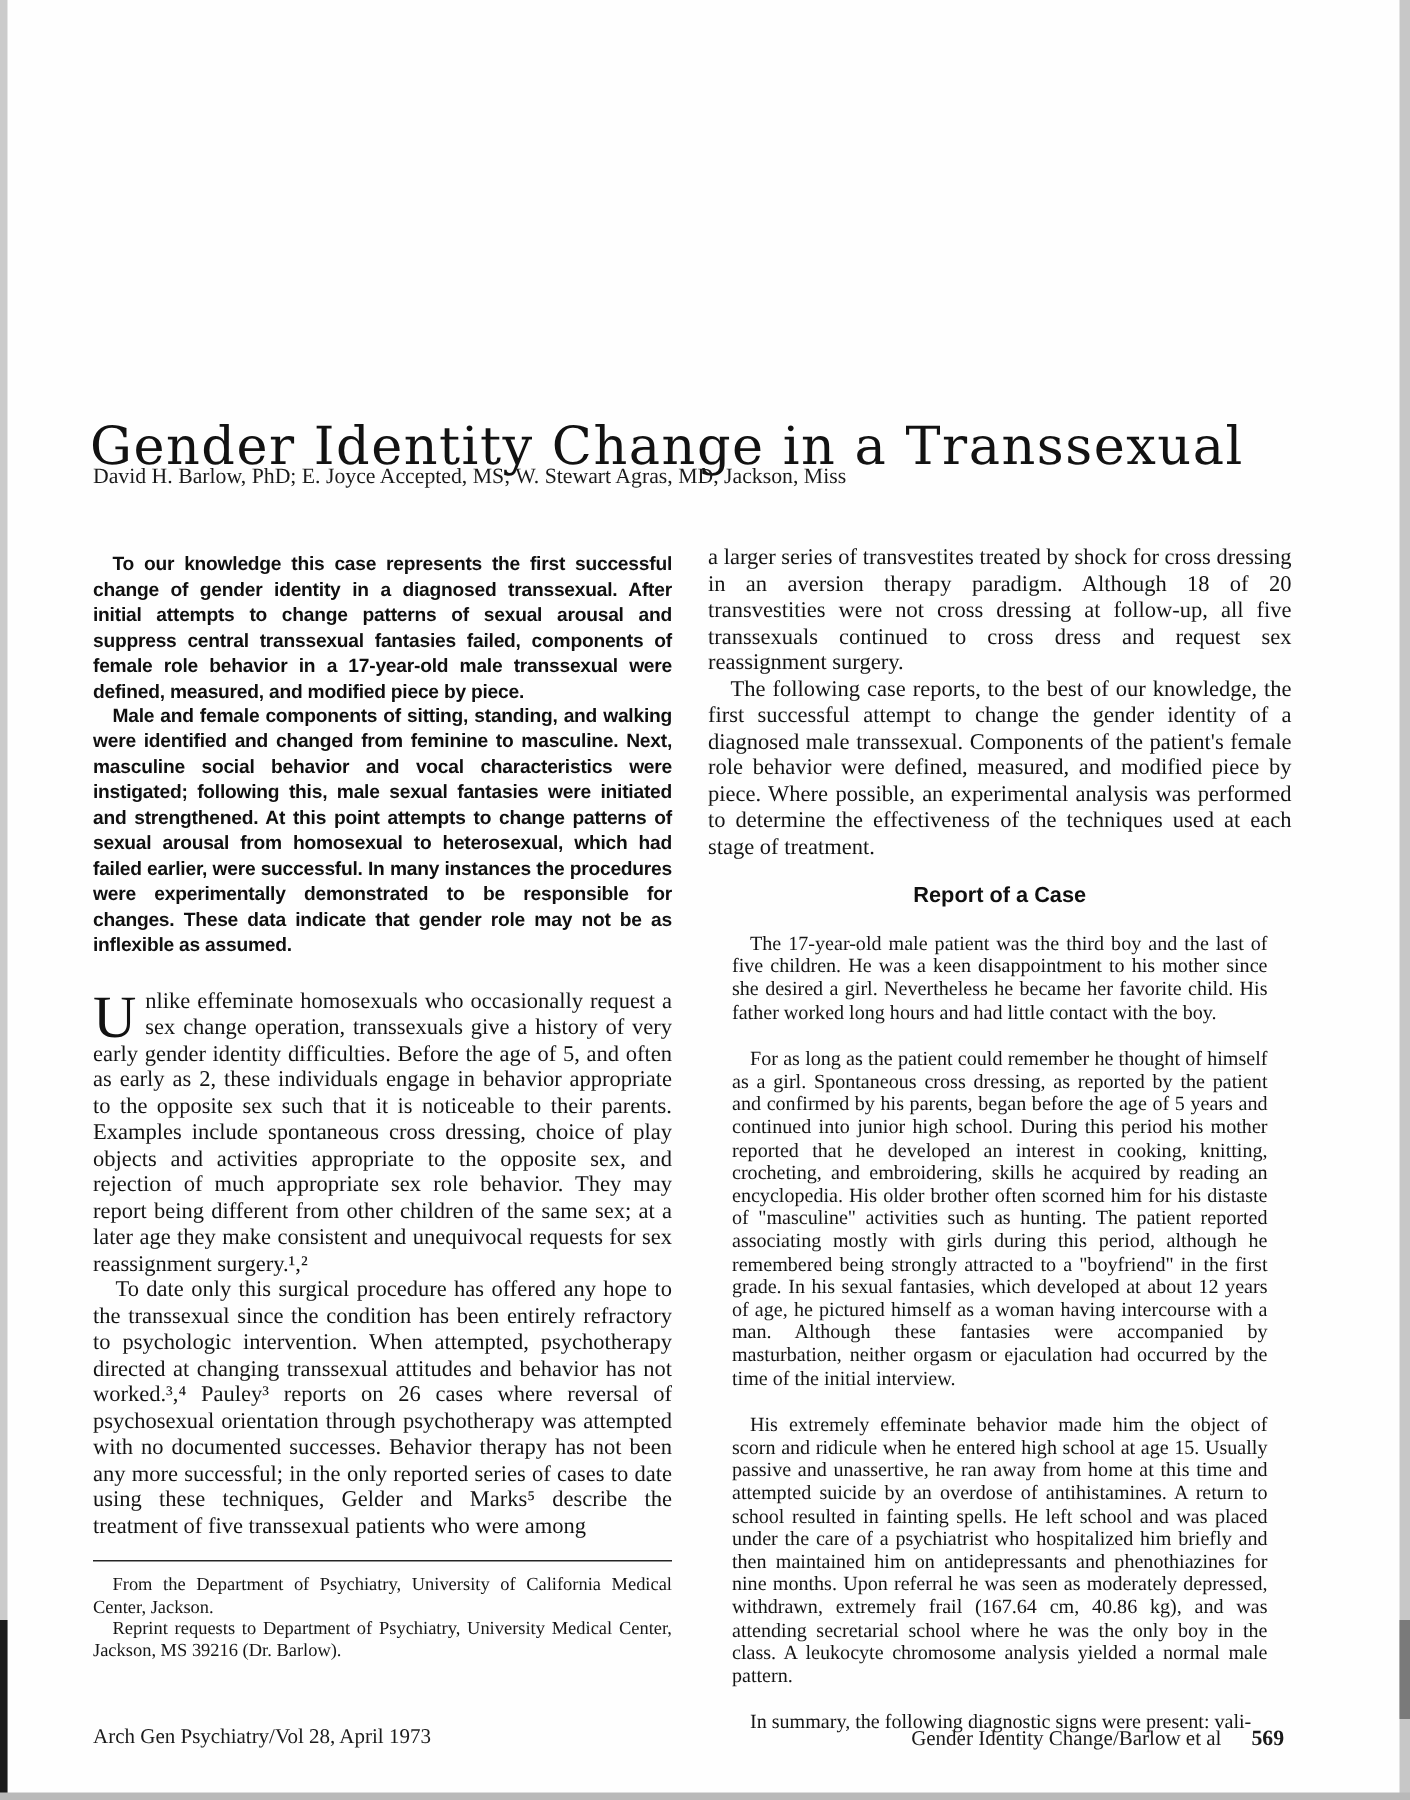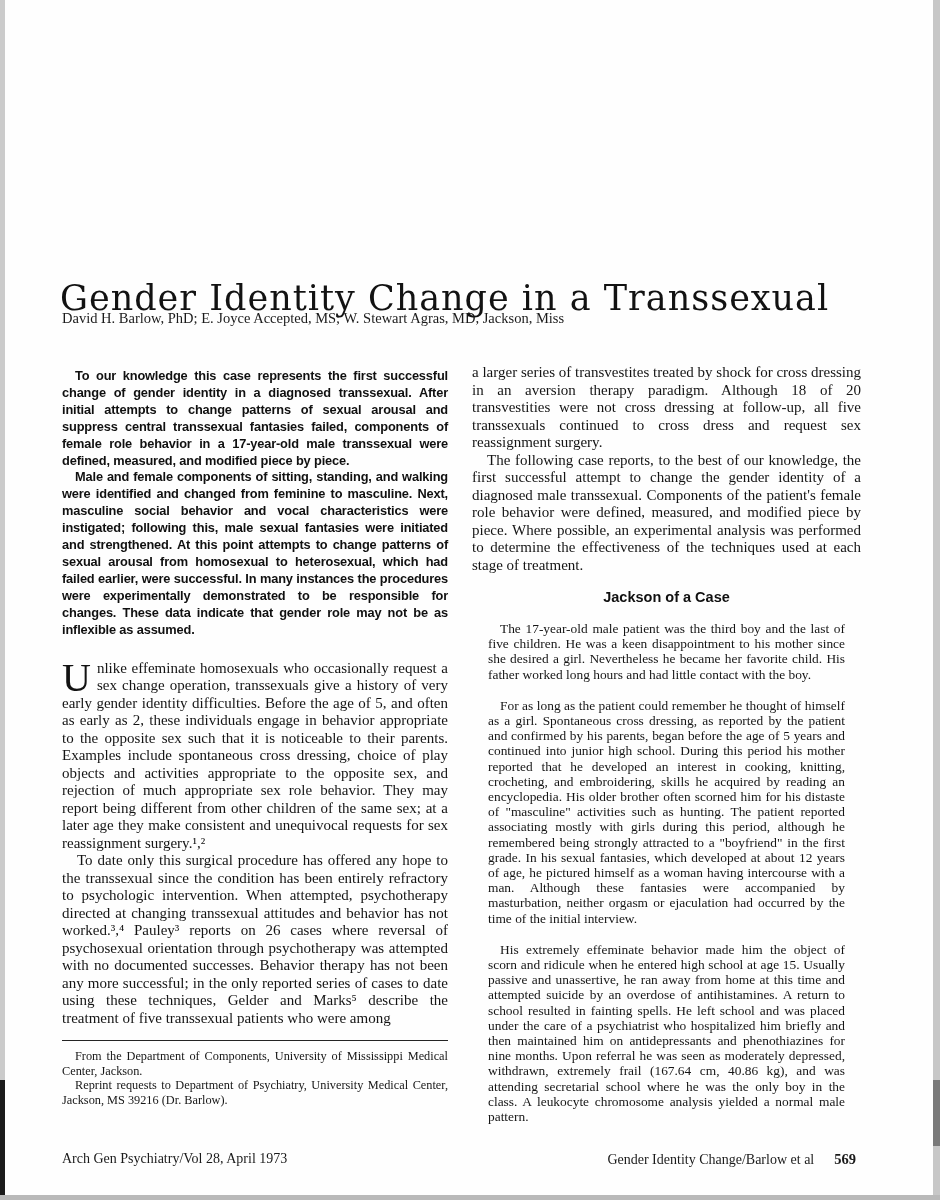--- a/index.html
+++ b/index.html
@@ -129,37 +129,38 @@
     </div>
 
     <div class="bodytext">
       <p><span class="dropcap">U</span><span>nlike effeminate homosexuals who occasionally request a sex change operation, transsexuals give a history of very early gender identity difficulties. Before the age of 5, and often as early as 2, these individuals engage in behavior appropriate to the opposite sex such that it is noticeable to their parents. Examples include spontaneous cross dressing, choice of play objects and activities appropriate to the opposite sex, and rejection of much appropriate sex role behavior. They may report being different from other children of the same sex; at a later age they make consistent and unequivocal requests for sex reassignment surgery.¹,²</span></p>
       <p class="indent">To date only this surgical procedure has offered any hope to the transsexual since the condition has been entirely refractory to psychologic intervention. When attempted, psychotherapy directed at changing transsexual attitudes and behavior has not worked.³,⁴ Pauley³ reports on 26 cases where reversal of psychosexual orientation through psychotherapy was attempted with no documented successes. Behavior therapy has not been any more successful; in the only reported series of cases to date using these techniques, Gelder and Marks⁵ describe the treatment of five transsexual patients who were among</p>
     </div>
 
     <hr class="fn-rule">
 
     <div class="footnotes">
-      <p>From the Department of Components, University of Mississippi Medical Center, Jackson.</p>
+      <p>From the Department of Psychiatry, University of California Medical Center, Jackson.</p>
       <p>Reprint requests to Department of Psychiatry, University Medical Center, Jackson, MS 39216 (Dr. Barlow).</p>
     </div>
   </div>
 
   <div class="col-right">
     <div class="rc-intro">
       <p>a larger series of transvestites treated by shock for cross dressing in an aversion therapy paradigm. Although 18 of 20 transvestities were not cross dressing at follow-up, all five transsexuals continued to cross dress and request sex reassignment surgery.</p>
       <p class="indent">The following case reports, to the best of our knowledge, the first successful attempt to change the gender identity of a diagnosed male transsexual. Components of the patient's female role behavior were defined, measured, and modified piece by piece. Where possible, an experimental analysis was performed to determine the effectiveness of the techniques used at each stage of treatment.</p>
     </div>
 
-    <h2 class="section-heading">Jackson of a Case</h2>
+    <h2 class="section-heading">Report of a Case</h2>
 
     <div class="case">
       <p>The 17-year-old male patient was the third boy and the last of five children. He was a keen disappointment to his mother since she desired a girl. Nevertheless he became her favorite child. His father worked long hours and had little contact with the boy.</p>
       <p>For as long as the patient could remember he thought of himself as a girl. Spontaneous cross dressing, as reported by the patient and confirmed by his parents, began before the age of 5 years and continued into junior high school. During this period his mother reported that he developed an interest in cooking, knitting, crocheting, and embroidering, skills he acquired by reading an encyclopedia. His older brother often scorned him for his distaste of "masculine" activities such as hunting. The patient reported associating mostly with girls during this period, although he remembered being strongly attracted to a "boyfriend" in the first grade. In his sexual fantasies, which developed at about 12 years of age, he pictured himself as a woman having intercourse with a man. Although these fantasies were accompanied by masturbation, neither orgasm or ejaculation had occurred by the time of the initial interview.</p>
       <p>His extremely effeminate behavior made him the object of scorn and ridicule when he entered high school at age 15. Usually passive and unassertive, he ran away from home at this time and attempted suicide by an overdose of antihistamines. A return to school resulted in fainting spells. He left school and was placed under the care of a psychiatrist who hospitalized him briefly and then maintained him on antidepressants and phenothiazines for nine months. Upon referral he was seen as moderately depressed, withdrawn, extremely frail (167.64 cm, 40.86 kg), and was attending secretarial school where he was the only boy in the class. A leukocyte chromosome analysis yielded a normal male pattern.</p>
+      <p>In summary, the following diagnostic signs were present: vali-</p>
     </div>
   </div>
 
   <div class="footer-left">Arch Gen Psychiatry/Vol 28, April 1973</div>
 
   <div class="footer-right">
     <span>Gender Identity Change/Barlow et al</span><span class="pageno">569</span>
   </div>
 
 

